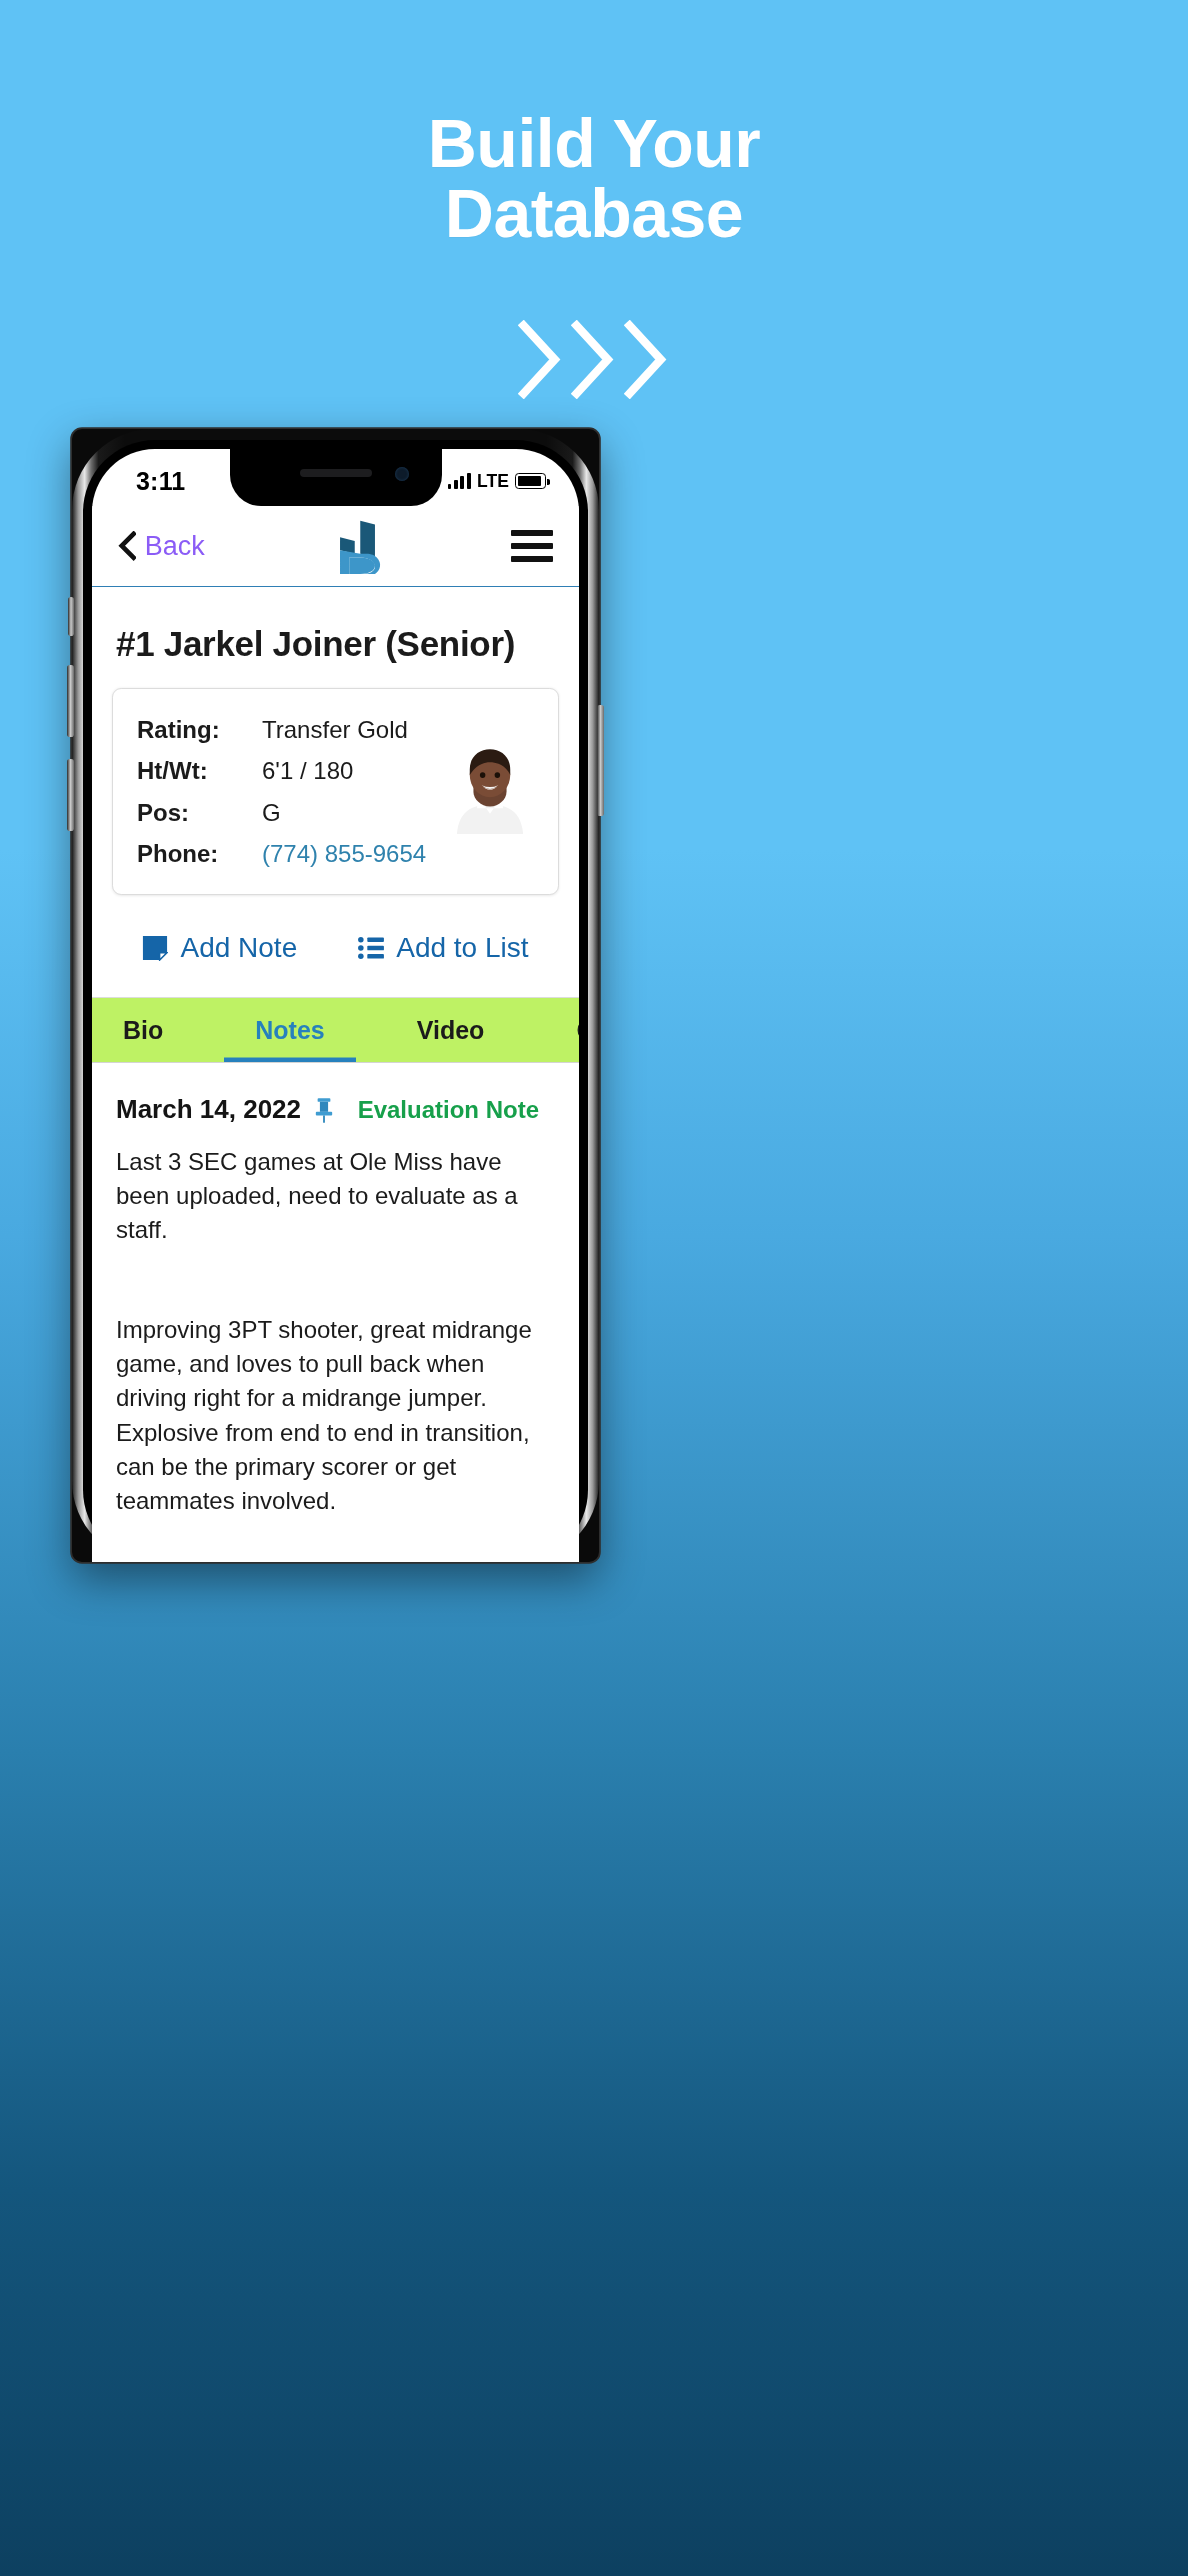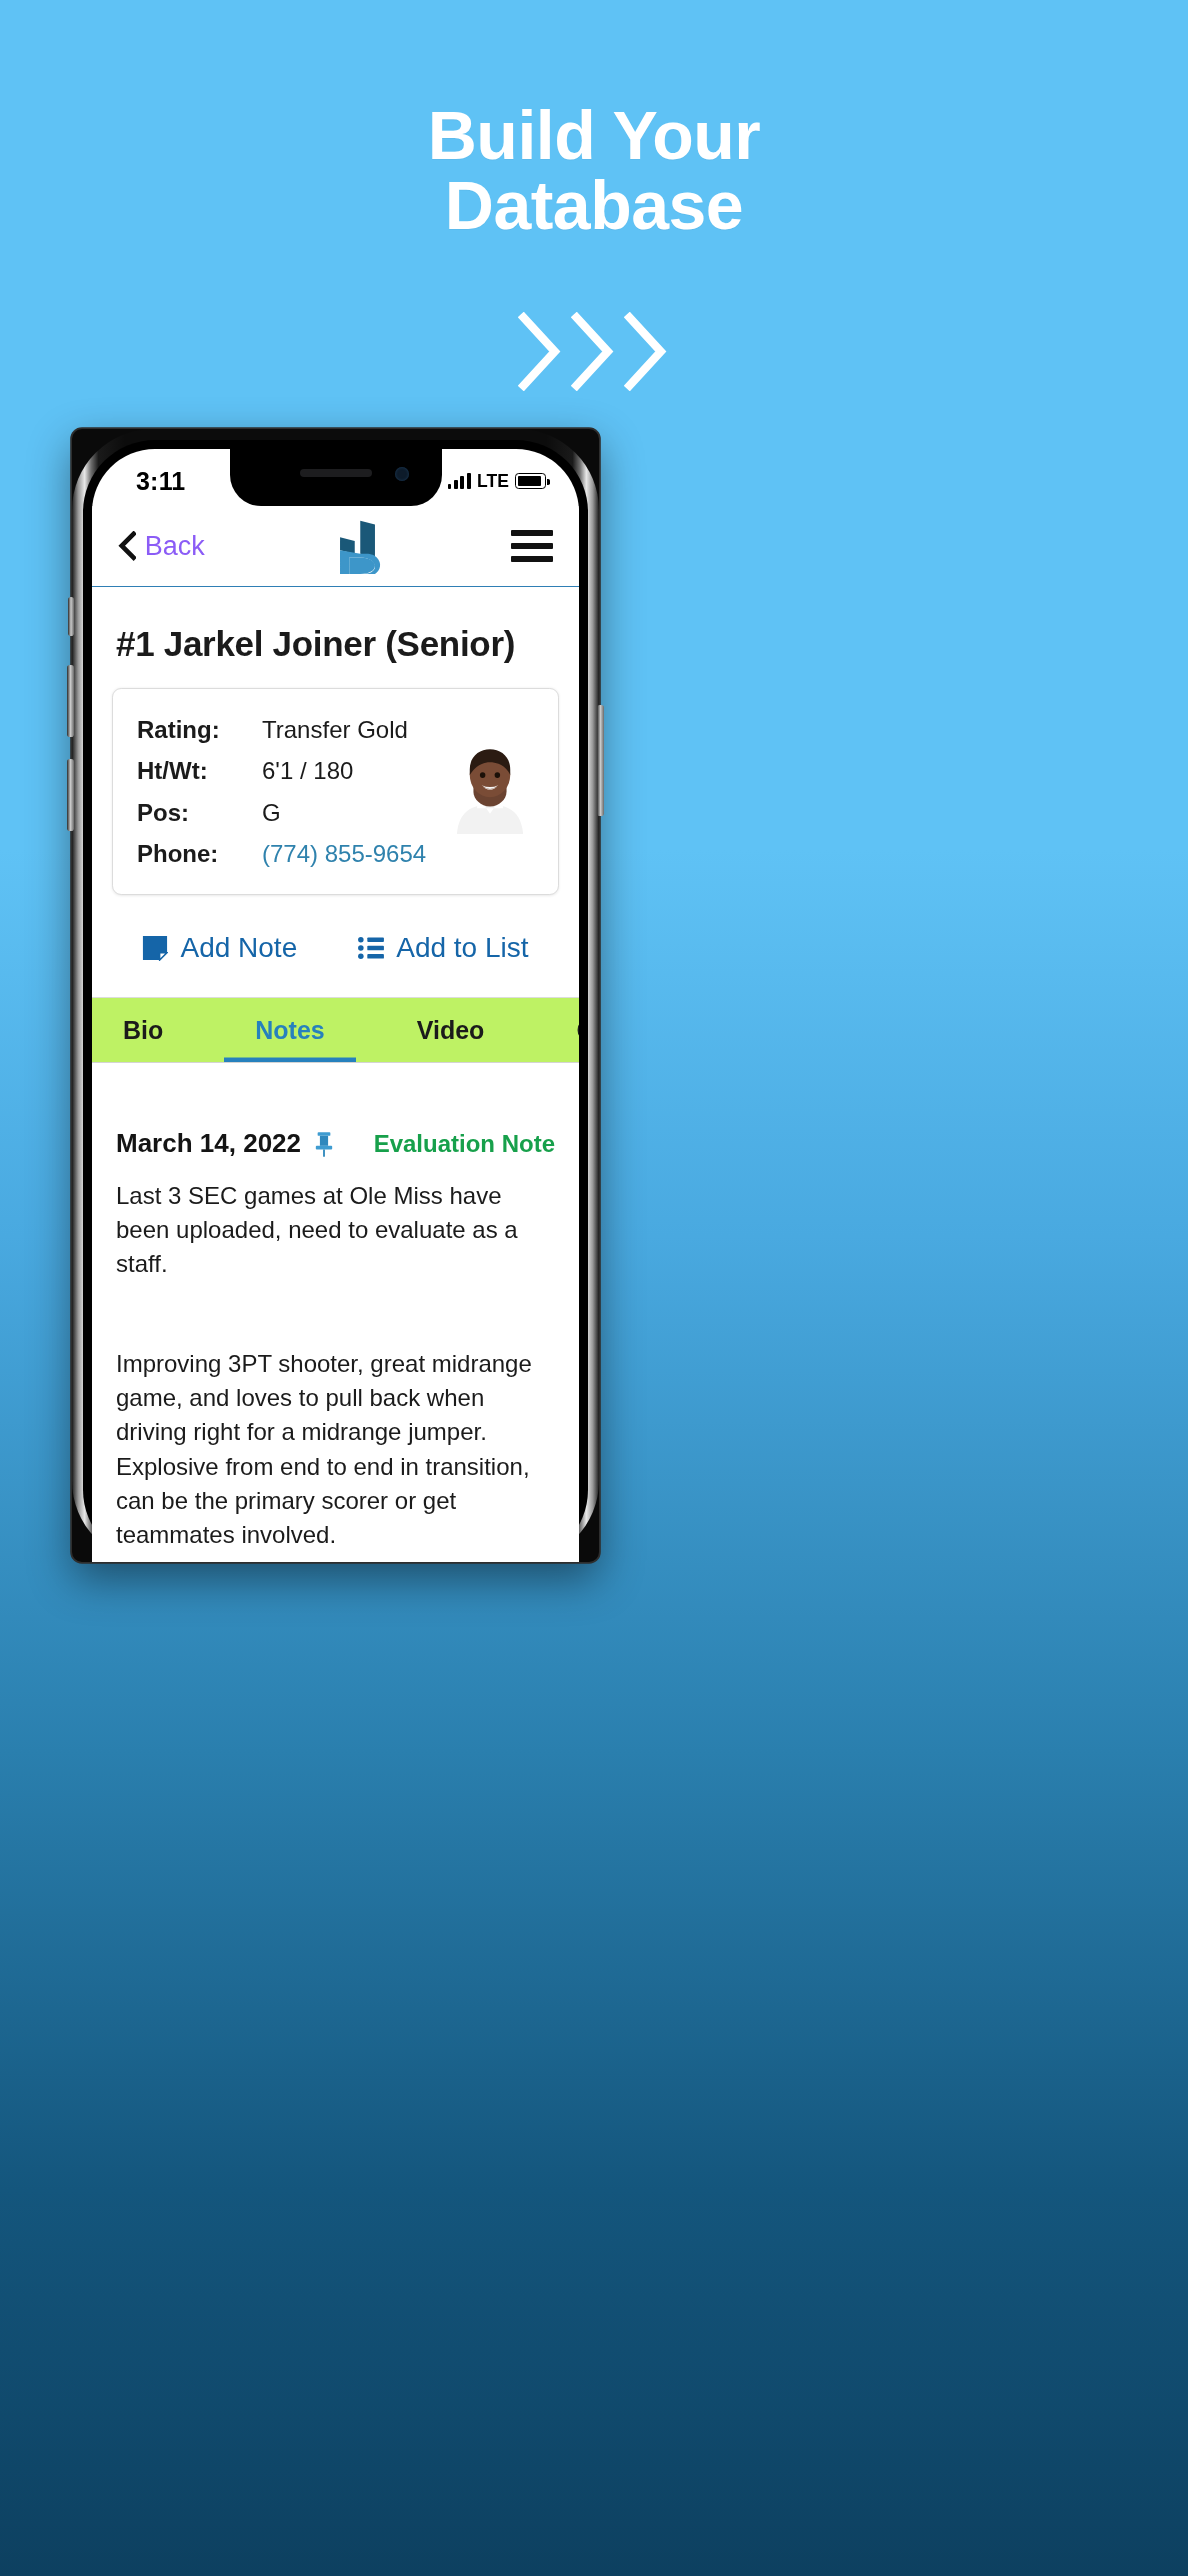--- a/index.html
+++ b/index.html
@@ -4,21 +4,21 @@
 <style>
   * { margin:0; padding:0; box-sizing:border-box; }
   html,body { width:1188px; height:2576px; }
   body {
     font-family:"Liberation Sans", sans-serif;
     background:linear-gradient(180deg,#5fc2f5 0%,#5fc2f5 33%,#49a9e0 48%,#2a7fae 68%,#14567d 85%,#0d4060 100%);
     overflow:hidden; position:relative;
   }
 
   
-  .promo { position:absolute; top:0; left:0; width:1188px; text-align:center; }
+  .promo { position:absolute; top:8px; left:0; width:1188px; text-align:center; }
   .promo-title {
     color:#ffffff; font-weight:bold; font-size:68px; line-height:1.03;
     letter-spacing:-0.5px; padding-top:100px; text-shadow:0 0.9px 0 rgba(0,0,0,.03);
   }
   .chev-wrap { margin-top:72px; display:flex; justify-content:center; gap:7.4px; }
   .chev { width:46px; height:79px; }
 
   
   .device {
     position:absolute; left:72px; top:429px; width:527px; height:1133px;
@@ -111,21 +111,21 @@
     display:flex; background:#bef264; border-top:0.9px solid #dcdcdc;
     border-bottom:0.9px solid #d4d4d4; height:66px; align-items:stretch; overflow:hidden;gap:30px;
   }
   .tab {
     flex:0 0 auto; padding:0 31px; display:flex; align-items:center; justify-content:center;
     font-size:25px; font-weight:bold; color:#1b1b1b; white-space:nowrap;
   }
   .tab.active { color:#2681bd; box-shadow:inset 0 -4.6px 0 #2681bd; }
 
   
-  .note { padding:31px 24px 0 24px; background:#fff;margin-top:34px; }
+  .note { padding:31px 40px 0 24px; background:#fff; }
   .note-head { display:flex; align-items:center; justify-content:space-between; }
   .note-date { font-size:26px; font-weight:bold; color:#141414; display:flex; align-items:center; gap:13px; }
   .pin { width:20px; height:26px; }
   .note-type { font-size:24px; font-weight:bold; color:#17a04b; }
   .note-p { font-size:24px; line-height:1.42; color:#1b1b1b; margin-top:20px; }
   .note-p.gap { margin-top:66px; }
 </style>
 </head>
 <body>
 

